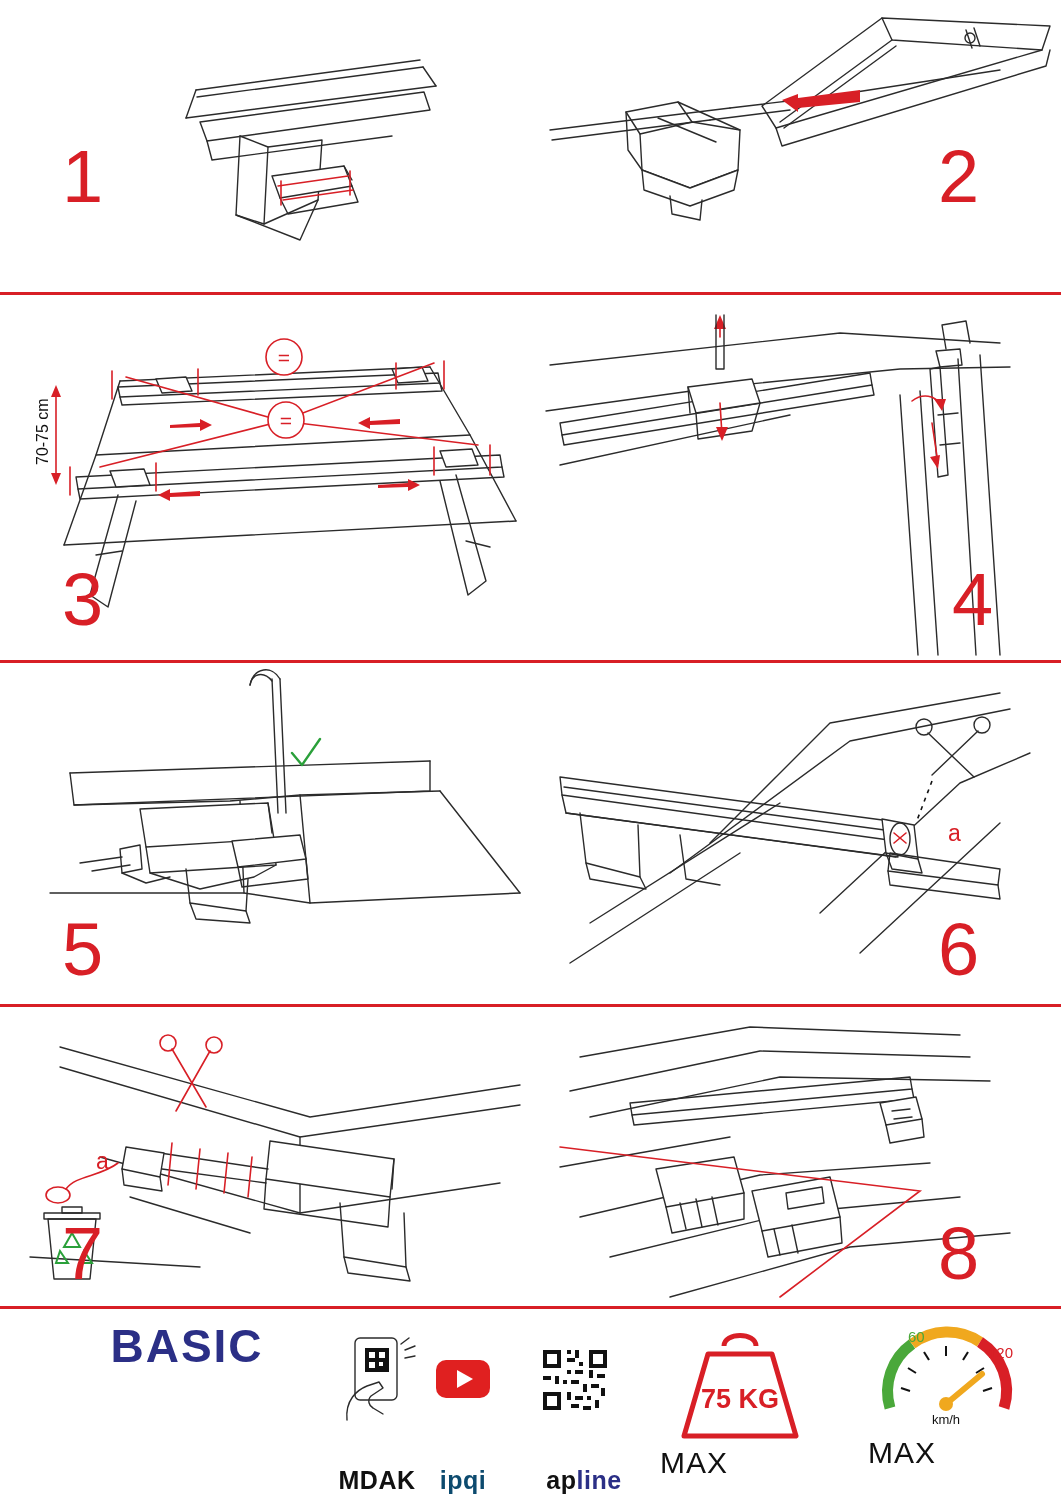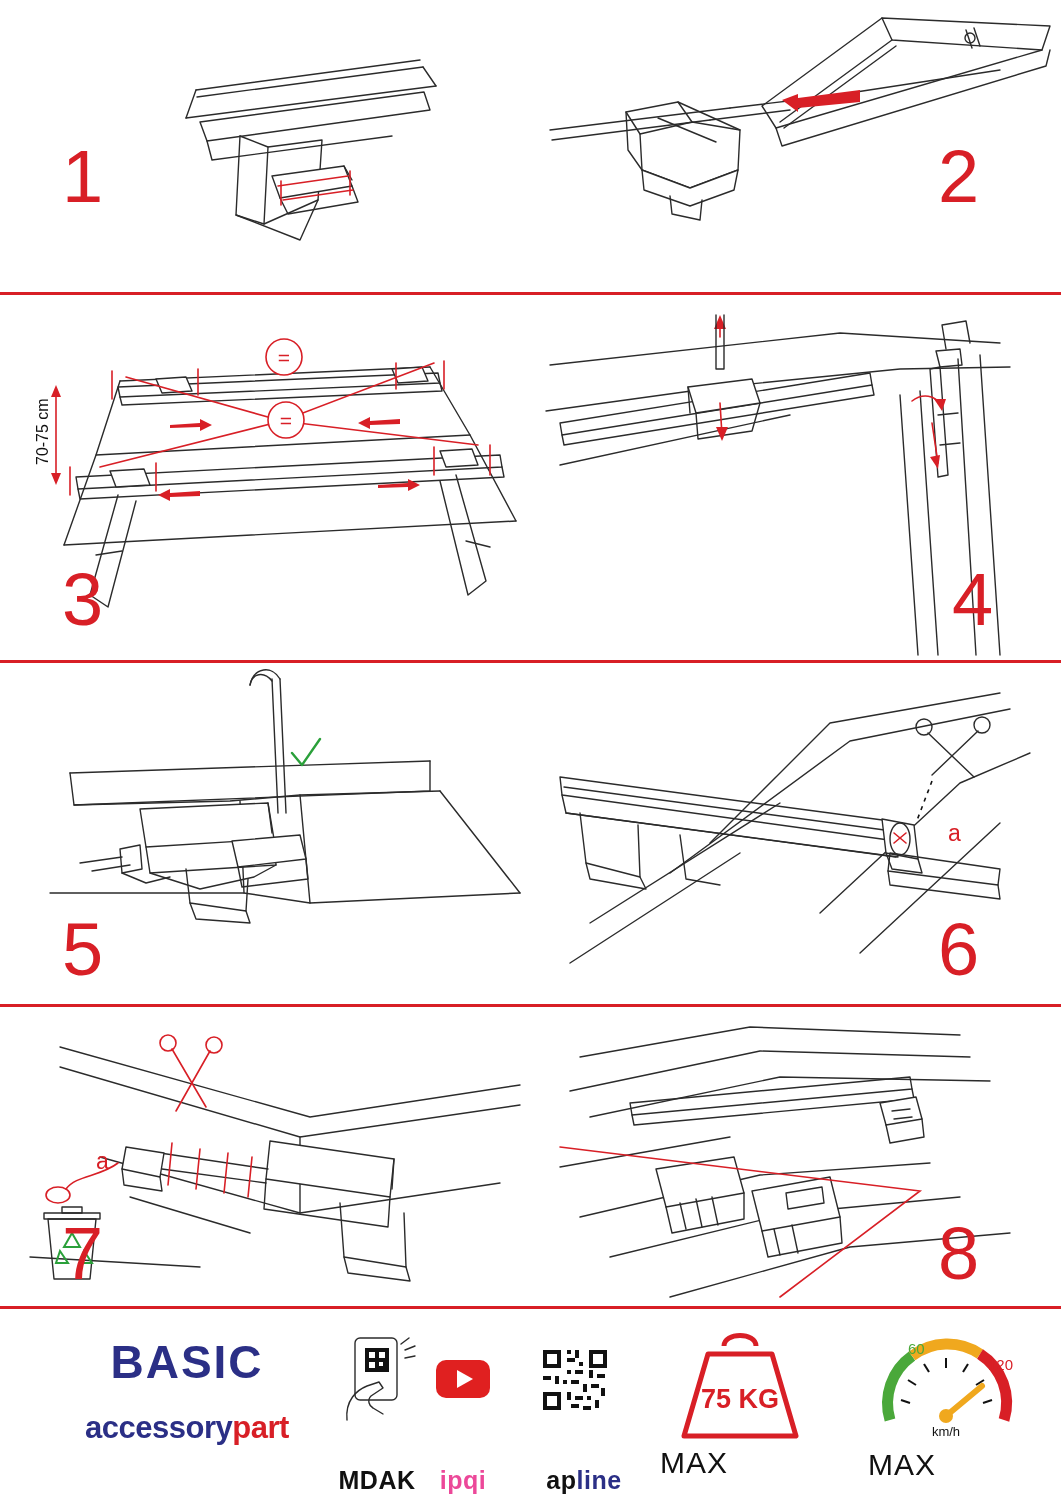--- a/index.html
+++ b/index.html
@@ -19,35 +19,35 @@
   svg{display:block;overflow:visible;}
   .ln{fill:none;stroke:#2b2b2b;stroke-width:1.4;stroke-linejoin:round;stroke-linecap:round;}
   .lnf{fill:#ffffff;stroke:#2b2b2b;stroke-width:1.4;stroke-linejoin:round;}
   .red{fill:none;stroke:#d81f26;stroke-width:1.6;stroke-linecap:round;}
   .redf{fill:#d81f26;stroke:none;}
   .grn{fill:none;stroke:#2aa03a;stroke-width:2.4;stroke-linecap:round;stroke-linejoin:round;}
   .dash{fill:none;stroke:#111;stroke-width:1.6;stroke-dasharray:4 5;}
 
   
   .footer{position:absolute;left:0;top:1306px;width:1061px;height:194px;}
-  .brand{position:absolute;left:62px;top:30px;width:250px;text-align:center;}
+  .brand{position:absolute;left:62px;top:14px;width:250px;text-align:center;}
   .brand .b1{font-family:"Liberation Sans",sans-serif;font-weight:bold;font-size:46px;letter-spacing:2px;color:#2b2f86;line-height:52px;}
   .brand .b2{font-size:31px;font-weight:bold;color:#2b2f86;letter-spacing:-0.5px;margin-top:22px;}
   .brand .b2 .accent{color:#d81f26;}
   .logo-lbl{font-size:25px;font-weight:bold;letter-spacing:0.5px;text-align:center;margin-top:44px;}
   .mdak{position:absolute;left:292px;top:30px;width:170px;text-align:center;}
   .ipqi{position:absolute;left:398px;top:30px;width:130px;text-align:center;}
   .apline{position:absolute;left:480px;top:30px;width:190px;text-align:center;}
   .mdak .logo-lbl{color:#111;}
-  .ipqi .logo-lbl{color:#ec4899;}
+  .ipqi .logo-lbl{color:#0c4a6e;}
   .apline .logo-lbl{color:#111;padding-left:18px;}
   .apline .logo-lbl .accent{color:#2b2f86;}
   .wlabel{position:absolute;font-size:30px;letter-spacing:1px;color:#111;text-align:left;}
   .weight{position:absolute;left:660px;top:16px;}
-  .speed{position:absolute;left:868px;top:18px;}
+  .speed{position:absolute;left:868px;top:6px;}
   .kmh{font-size:13px;fill:#111;}
 </style>
 </head>
 <body>
 
 <div class="sheet">
 
   <div class="sep s1"></div>
   <div class="sep s2"></div>
   <div class="sep s3"></div>
@@ -350,21 +350,20 @@
 
       <path class="red" d="M30 140 L390 184 L250 290"></path>
     </svg>
     <div class="num" style="left:408px;top:210px;">8</div>
   </div>
 
   <div class="footer">
 
     <div class="brand">
       <div class="b1">BASIC</div>
-      <div class="b2"><span>accessory</span><span class="accent">part</span></div>
     </div>
 
     <div class="mdak">
       <svg width="100" height="86" viewBox="0 0 100 86" style="margin:0 auto;">
         <rect class="ln" x="28" y="2" width="42" height="62" rx="5" fill="#fff"></rect>
         <rect x="38" y="12" width="24" height="24" fill="#111"></rect>
         <rect x="42" y="16" width="6" height="6" fill="#fff"></rect>
         <rect x="52" y="16" width="6" height="6" fill="#fff"></rect>
         <rect x="42" y="26" width="6" height="6" fill="#fff"></rect>
         <rect x="52" y="26" width="4" height="4" fill="#fff"></rect>

